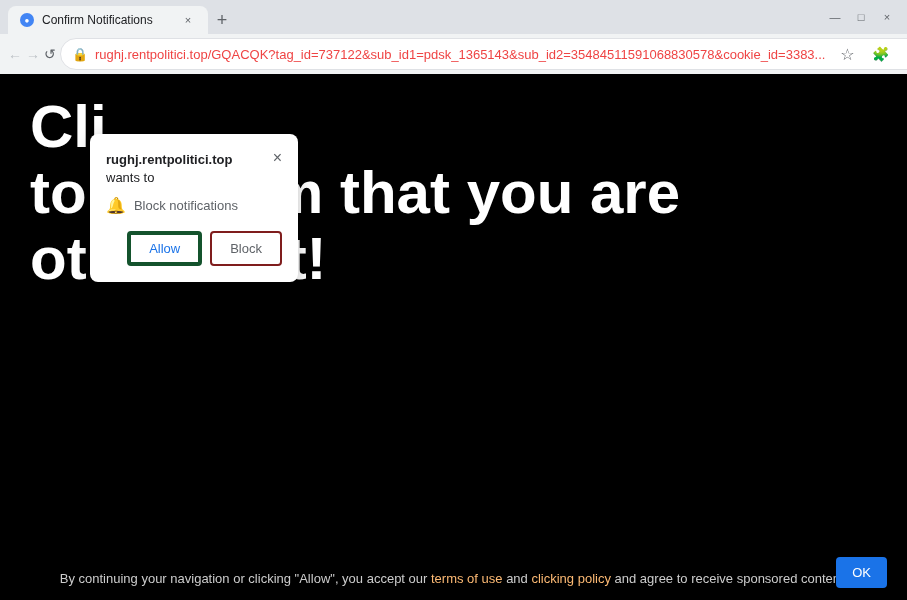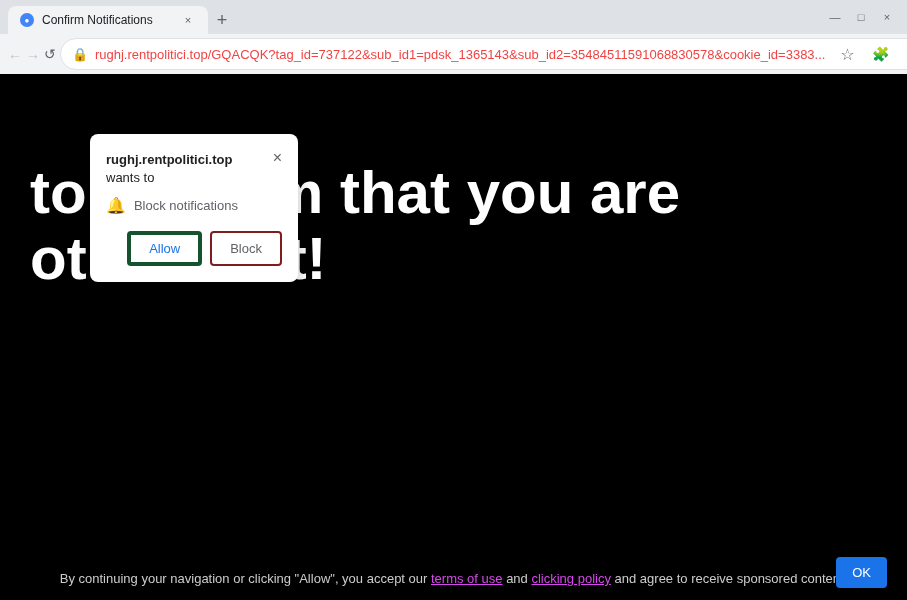--- a/index.html
+++ b/index.html
@@ -143,21 +143,21 @@
     .page-footer-bar {
       position: absolute;
       bottom: 0;
       left: 0; right: 0;
       background: rgba(0,0,0,0.85);
       padding: 14px 20px;
       text-align: center;
       font-size: 13px;
       color: #ccc;
     }
-    .footer-link { color: #d946ef; text-decoration: underline; }
+    .footer-link { color: #fdba74; }
     .ok-btn {
       position: absolute;
       right: 20px;
       bottom: 12px;
       background: #1a73e8;
       color: #fff;
       border: none;
       border-radius: 4px;
       padding: 8px 16px;
       font-size: 13px;
@@ -269,21 +269,21 @@
         <span class="nav-btn" style="font-size:14px;">🧩</span>
         <span class="nav-btn" style="font-size:16px;">⊙</span>
 
       </div>
     </div>
   </div>
 
   <div class="page-content">
 
     <div class="page-headline">
-      <span style="color:#fff;"> </span><br>
+      <span>Cli</span><span style="color:#fff;"> </span><br>
       <span>to confirm that you are</span><br>
       <span>ot a robot!</span>
     </div>
 
     <div class="notification-popup">
       <div class="popup-header">
         <div>
           <span class="popup-site-name">rughj.rentpolitici.top</span><span class="popup-wants-to"> wants to</span>
         </div>
         <div class="popup-close">×</div>

